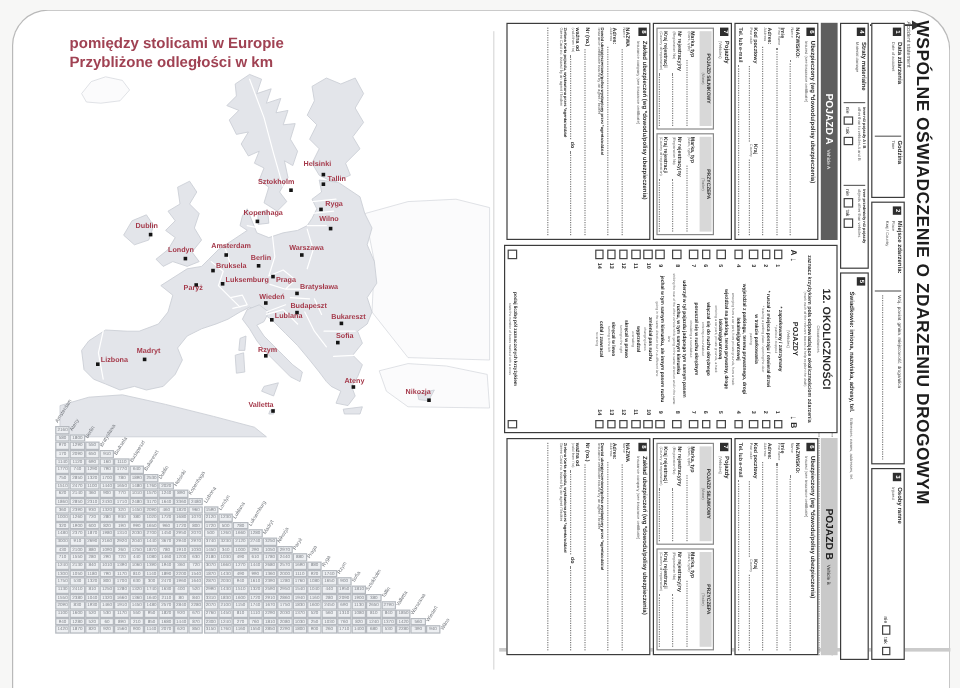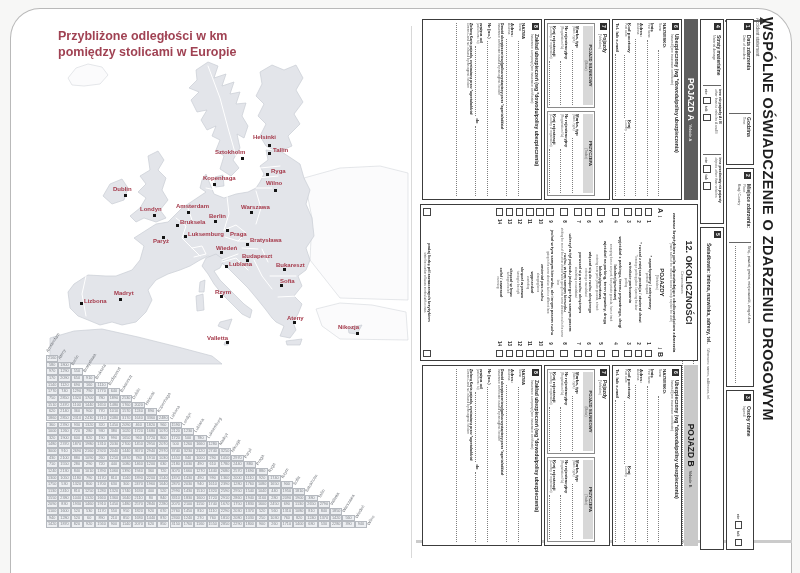--- a/index.html
+++ b/index.html
@@ -74,22 +74,22 @@
 </style>
 </head>
 <body>
 
 <div id="spread">
   <div id="page-outline"></div>
   <div id="page-divider"></div>
 
   <div id="map-page">
     <div class="map-title">
+      <div>pomiędzy stolicami w Europie</div>
       <div>Przybliżone odległości w km</div>
-      <div>pomiędzy stolicami w Europie</div>
     </div>
     <svg id="europe-svg" width="400" height="560" viewBox="0 0 400 560">
 
       <path class="country ghost" d="M58,70 L66,60 L78,56 L92,59 L98,67 L90,76 L74,78 L62,77 Z"></path>
       <path class="country ghost" d="M294,170 L330,160 L370,158 L398,165 L398,292 L330,290 L300,252 L302,210 Z"></path>
       <path class="country ghost" d="M306,301 L330,295 L362,297 L396,304 L398,332 L330,331 L312,318 Z"></path>
 
       <path class="country" d="M186,62 L198,54 L208,58 L204,70 L216,66 L212,78 L224,74 L220,86 L230,84 L226,96 L236,95 L232,108 L238,118 L234,130 L227,126 L230,140 L223,152 L229,160 L221,168 L210,161 L214,148 L206,142 L210,132 L202,128 L206,118 L197,122 L191,112 L197,102 L187,104 L181,92 L189,84 L179,80 L187,72 Z"></path>
       <path class="country" d="M250,64 L262,57 L274,62 L286,57 L293,70 L286,82 L293,94 L284,106 L290,116 L278,128 L282,138 L268,144 L256,138 L250,128 L256,116 L248,108 L254,96 L246,88 L252,76 Z"></path>
       <path class="country" d="M138,148 L148,143 L154,152 L148,162 L156,170 L152,182 L158,192 L150,202 L156,210 L146,214 L134,210 L126,214 L120,208 L130,200 L136,190 L128,184 L136,176 L130,168 L140,162 Z"></path>

